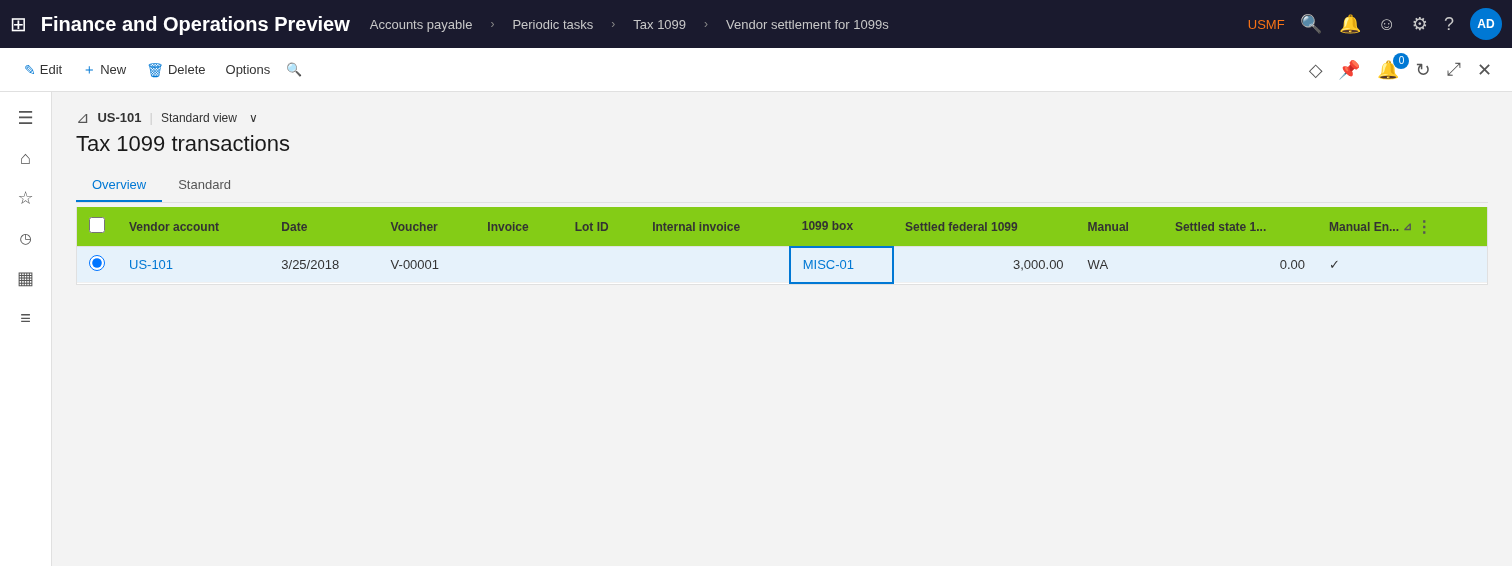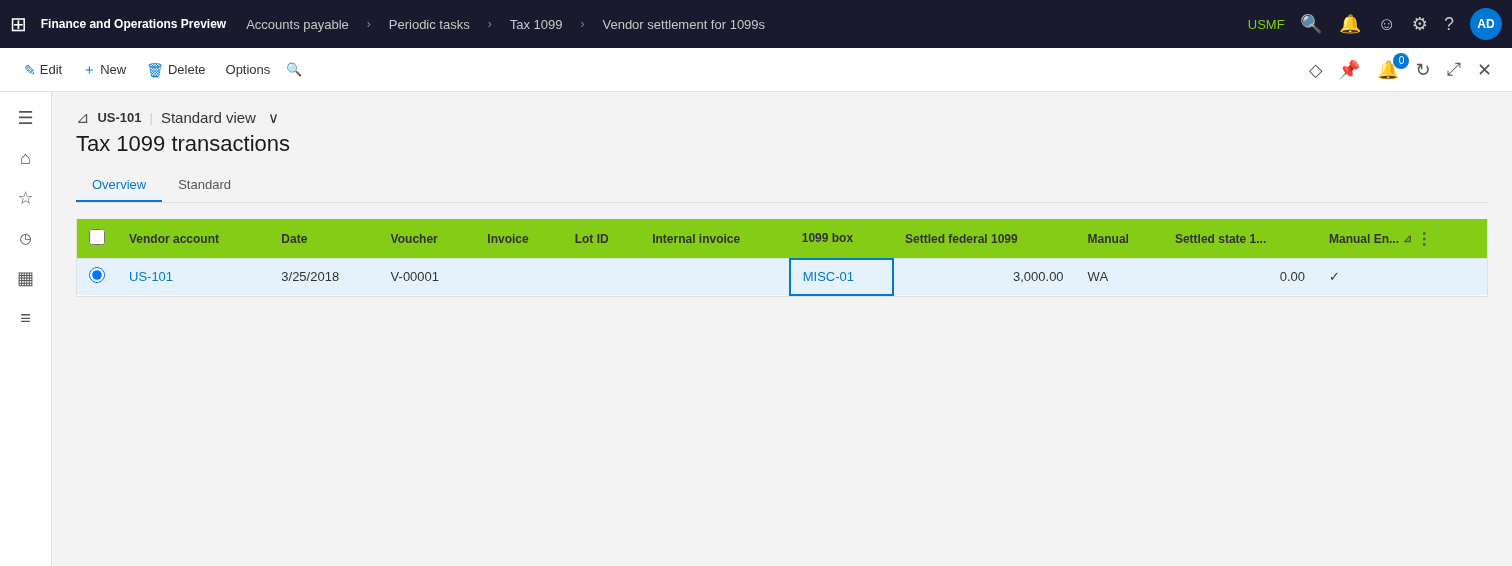--- a/index.html
+++ b/index.html
@@ -16,26 +16,26 @@
     }
     .top-bar-grid {
       display: flex;
       align-items: center;
       gap: 14px;
       color: #c8c8c8;
     }
     .breadcrumb-sep { color: #888; font-size: 12px; margin: 0 4px; }
     .breadcrumb-link { color: #c8c8c8; font-size: 13px; cursor: pointer; }
     .top-bar-right { margin-left: auto; display: flex; align-items: center; gap: 16px; }
-    .org-label { color: #84cc16; font-size: 13px; }
+    .org-label { color: #f97316; font-size: 13px; }
     .top-icon { color: #c8c8c8; font-size: 18px; cursor: pointer; }
     .avatar { width: 32px; height: 32px; border-radius: 50%; background: #0078d4; display: flex; align-items: center; justify-content: center; color: white; font-size: 12px; font-weight: 600; cursor: pointer; }
 
     
-    .app-title { font-size: 12px; font-weight: 600; color: white; margin-left: 10px; white-space: nowrap; margin-right: 20px; }
+    .app-title { font-size: 20px; font-weight: 600; color: white; margin-left: 10px; white-space: nowrap; margin-right: 20px; }
     .waffle-icon { font-size: 20px; color: white; cursor: pointer; margin-right: 4px; }
 
     
     .notif-wrapper { position: relative; cursor: pointer; }
     .notif-badge { position: absolute; top: -6px; right: -6px; background: #0078d4; color: white; border-radius: 50%; width: 16px; height: 16px; font-size: 10px; display: flex; align-items: center; justify-content: center; }
 
     
     .toolbar {
       display: flex;
       align-items: center;
@@ -63,27 +63,27 @@
       border-right: 1px solid #e0e0e0;
       display: flex; flex-direction: column; align-items: center;
       padding: 8px 0; gap: 4px;
     }
     .sidebar-icon { font-size: 18px; color: #555; cursor: pointer; padding: 8px; border-radius: 4px; width: 40px; height: 36px; display: flex; align-items: center; justify-content: center; }
 
     
     .main { flex: 1; background: #f3f3f3; overflow: auto; padding: 16px 24px; }
     .view-id { font-size: 13px; color: #333; font-weight: 600; }
     .view-divider { color: #ccc; }
-    .view-name { font-size: 15px; color: #333; cursor: pointer; display: flex; align-items: center; gap: 12px; }
+    .view-name { font-size: 12px; color: #333; cursor: pointer; display: flex; align-items: center; gap: 12px; }
 
     
     .page-title { font-size: 22px; font-weight: 300; color: #1a1a1a; margin-bottom: 12px; }
 
     
-    .tabs { display: flex; border-bottom: 1px solid #e0e0e0; margin-bottom: 16px; }
+    .tabs { display: flex; border-bottom: 1px solid #e0e0e0; margin-bottom: 4px; }
     .tab { padding: 8px 16px; cursor: pointer; font-size: 13px; color: #555; border-bottom: 2px solid transparent; }
     .tab.active { color: #0078d4; border-bottom: 2px solid #0078d4; font-weight: 500; }
 
     
     .table-container { background: white; border: 1px solid #e0e0e0; border-top: none; }
     .data-table { width: 100%; border-collapse: collapse; }
     .data-table th {
       background: #84cc16; color: #333; font-weight: 600; font-size: 12px;
       padding: 10px 12px; text-align: left; border-bottom: 1px solid #e0e0e0;
       white-space: nowrap; position: relative;

